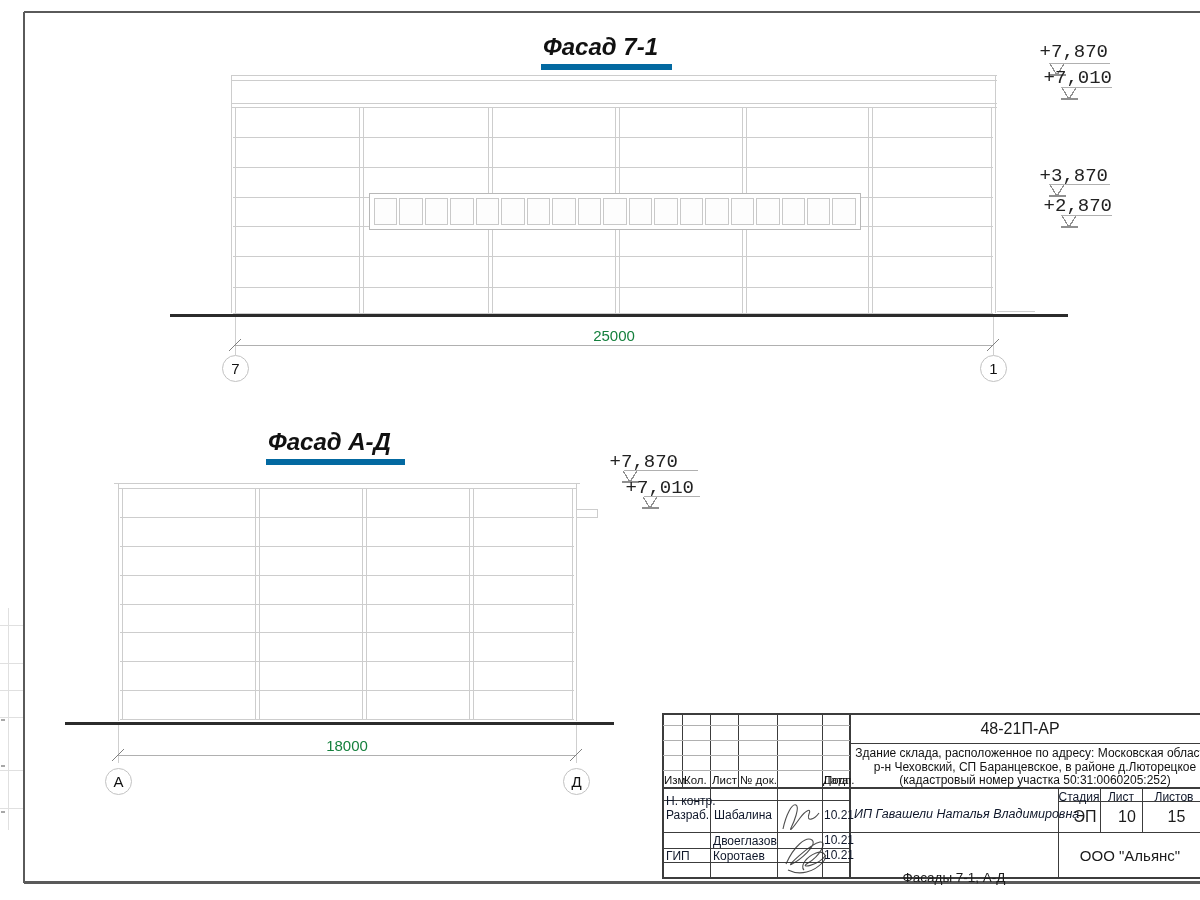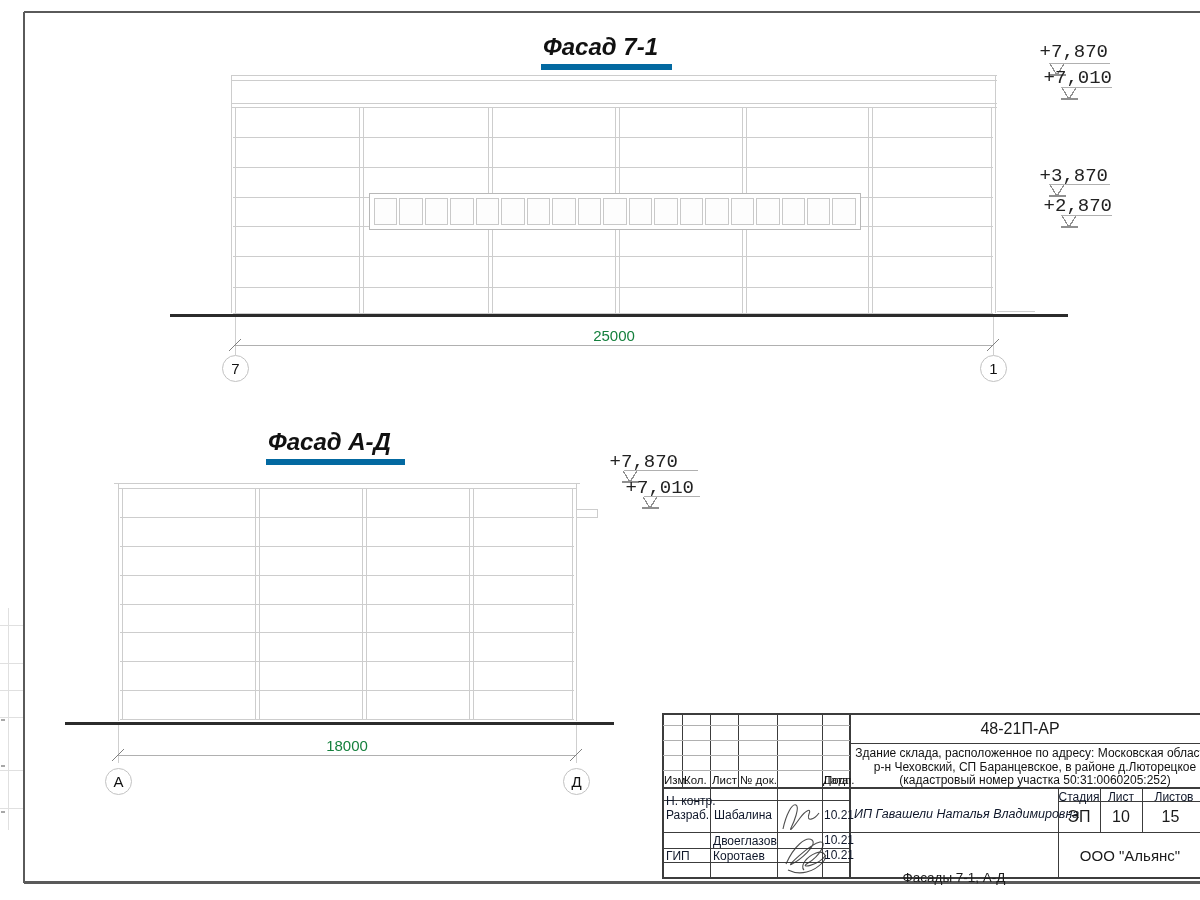--- a/index.html
+++ b/index.html
@@ -21,21 +21,21 @@
        border:1px solid #b8b8b8;background:#ffffff;box-sizing:border-box;
        display:flex;gap:2px;padding:4px;}
   .pane{flex:1;border:1px solid #c9c9c9;background:#fdfdfd;}
   .tb{font-size:12px;color:#0f172a;}
   .tbh{font-size:11.5px;color:#111;}
   .code{font-size:16px;}
   .desc{position:absolute;left:845px;top:747px;width:380px;text-align:center;
         font-size:12px;line-height:13.5px;color:#111;}
   .cent{text-align:center;}
   .ital{font-style:italic;}
-  .stv{font-size:16px;}
+  .stv{font-size:16px;padding-left:6px;}
 </style>
 </head>
 <body>
 
 <svg width="1200" height="900" viewBox="0 0 1200 900" shape-rendering="crispEdges">
 
   <g stroke="#5a5a5a">
     <line x1="24" y1="12" x2="1200" y2="12" stroke-width="2.5"></line>
     <line x1="24" y1="12" x2="24" y2="883" stroke-width="2.5"></line>
     <line x1="24" y1="882" x2="1200" y2="882" stroke-width="3"></line>

